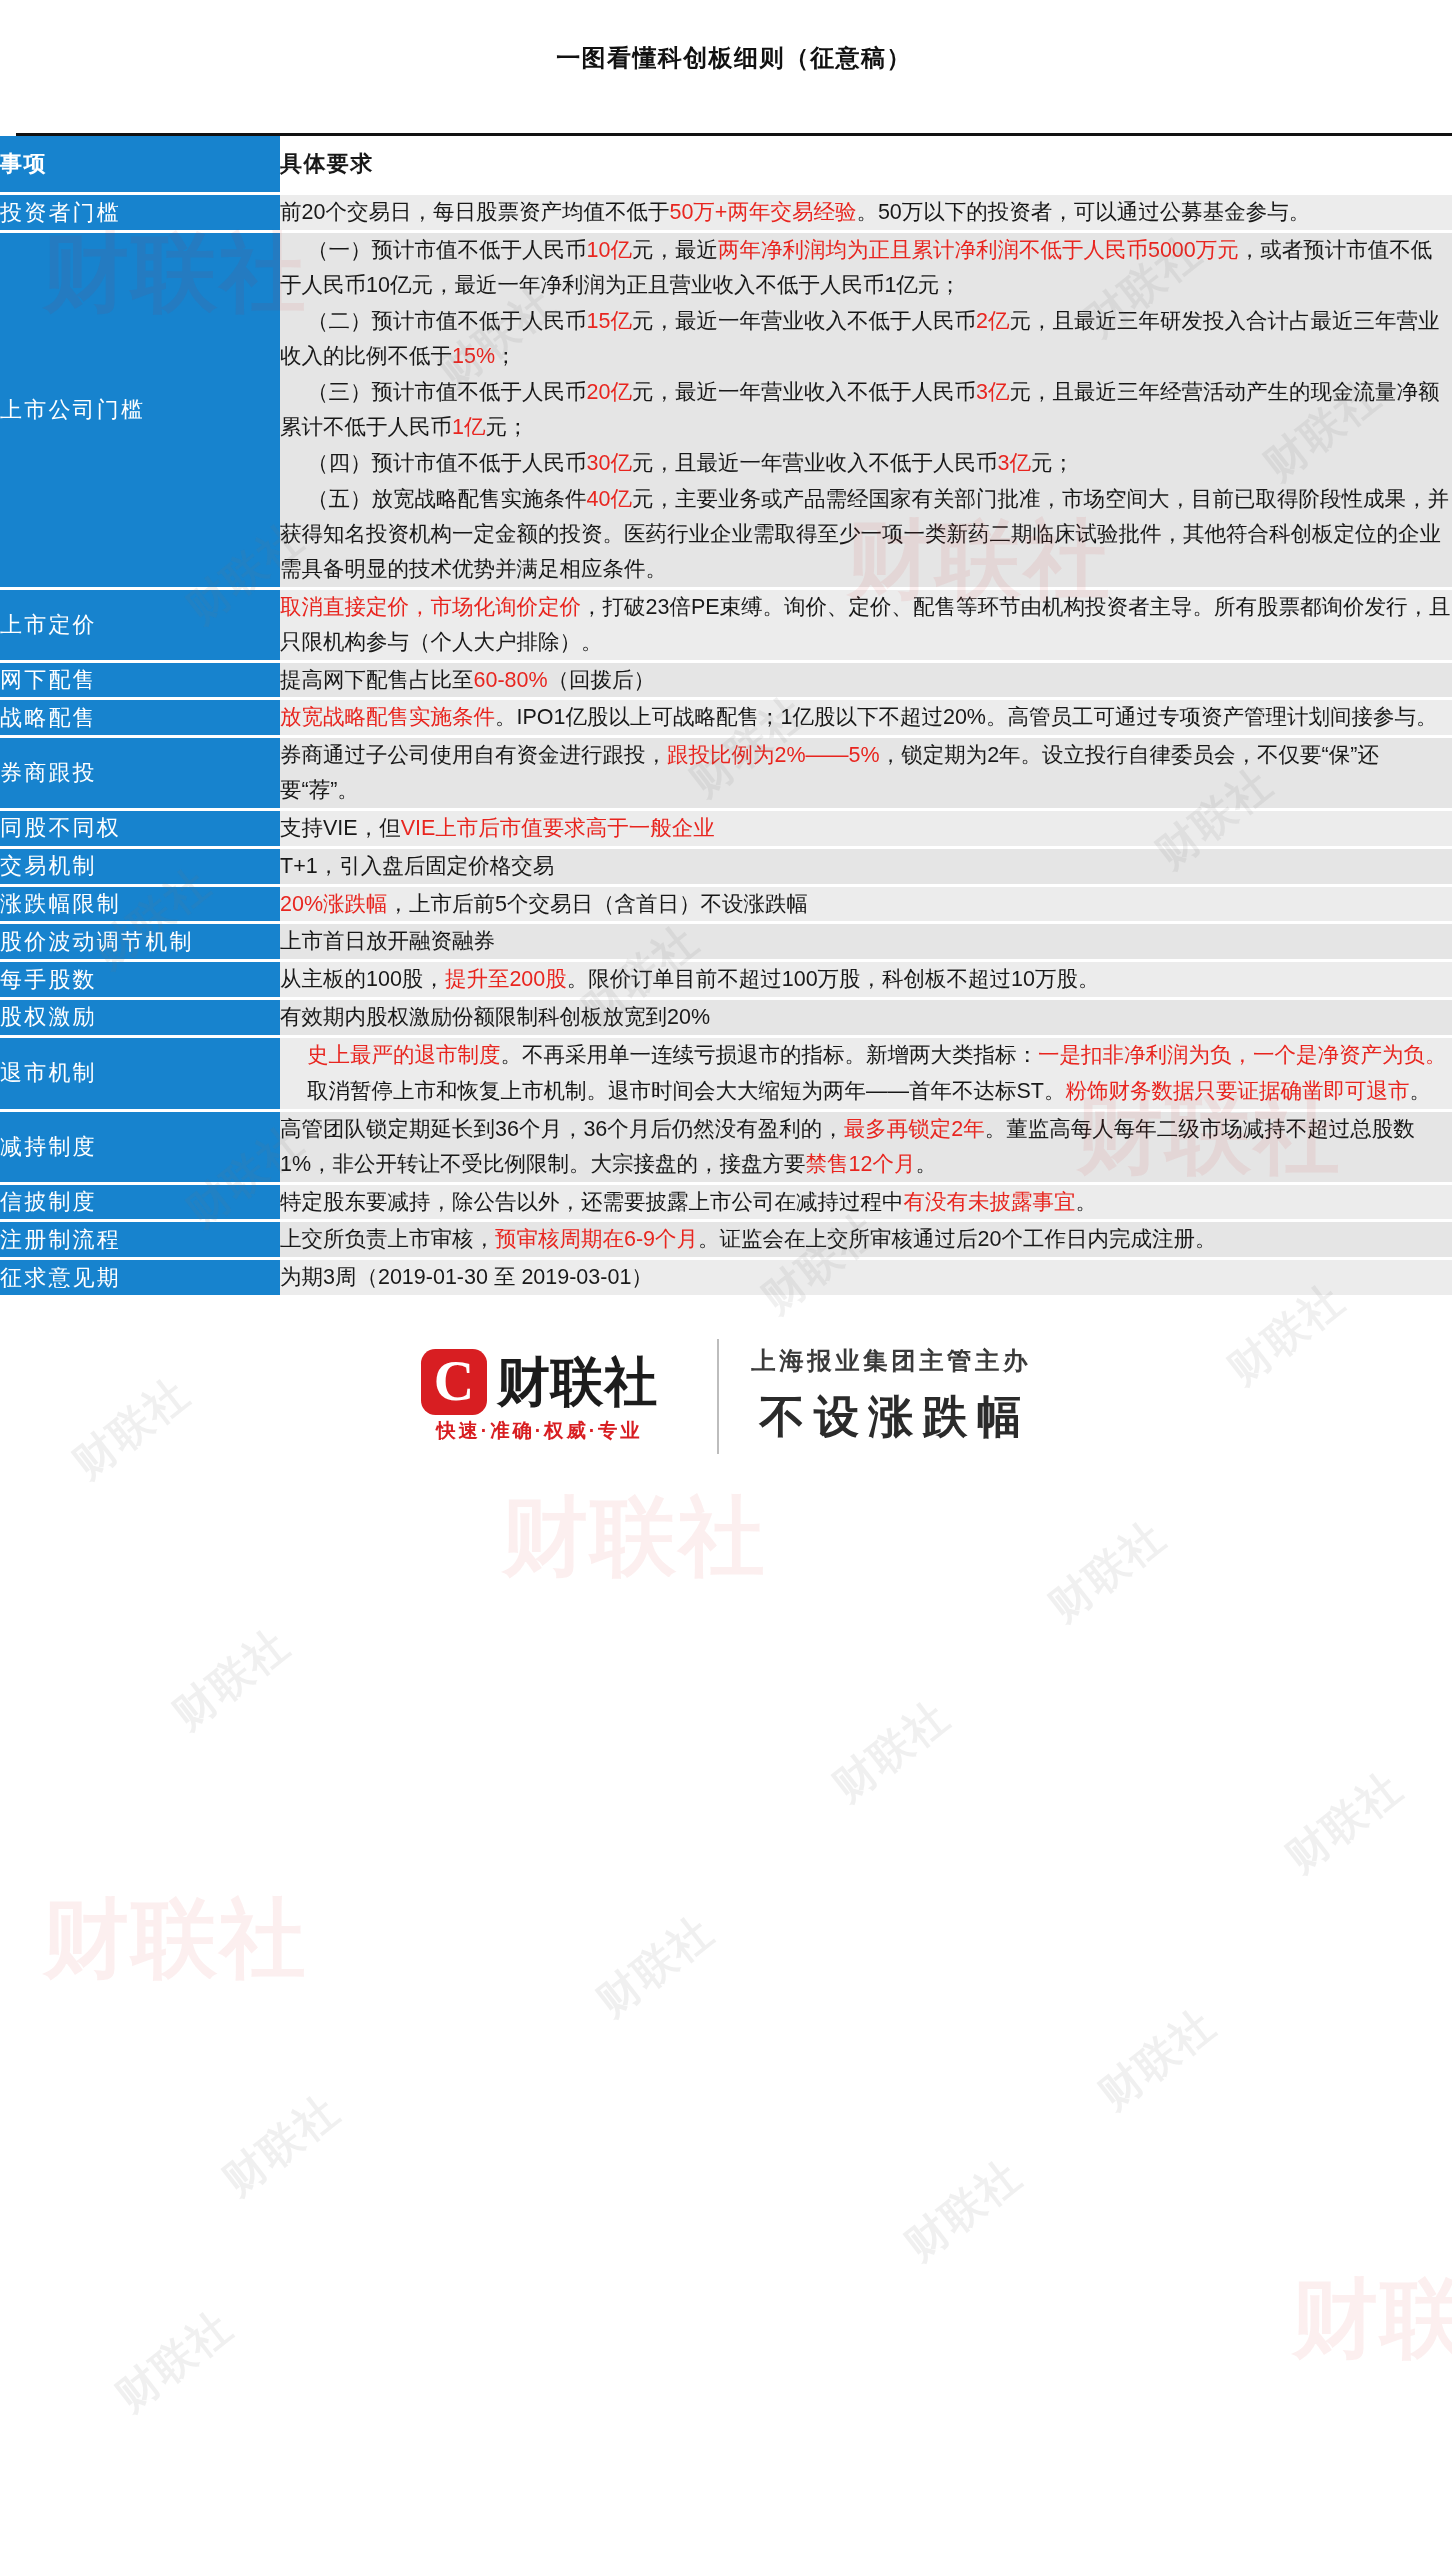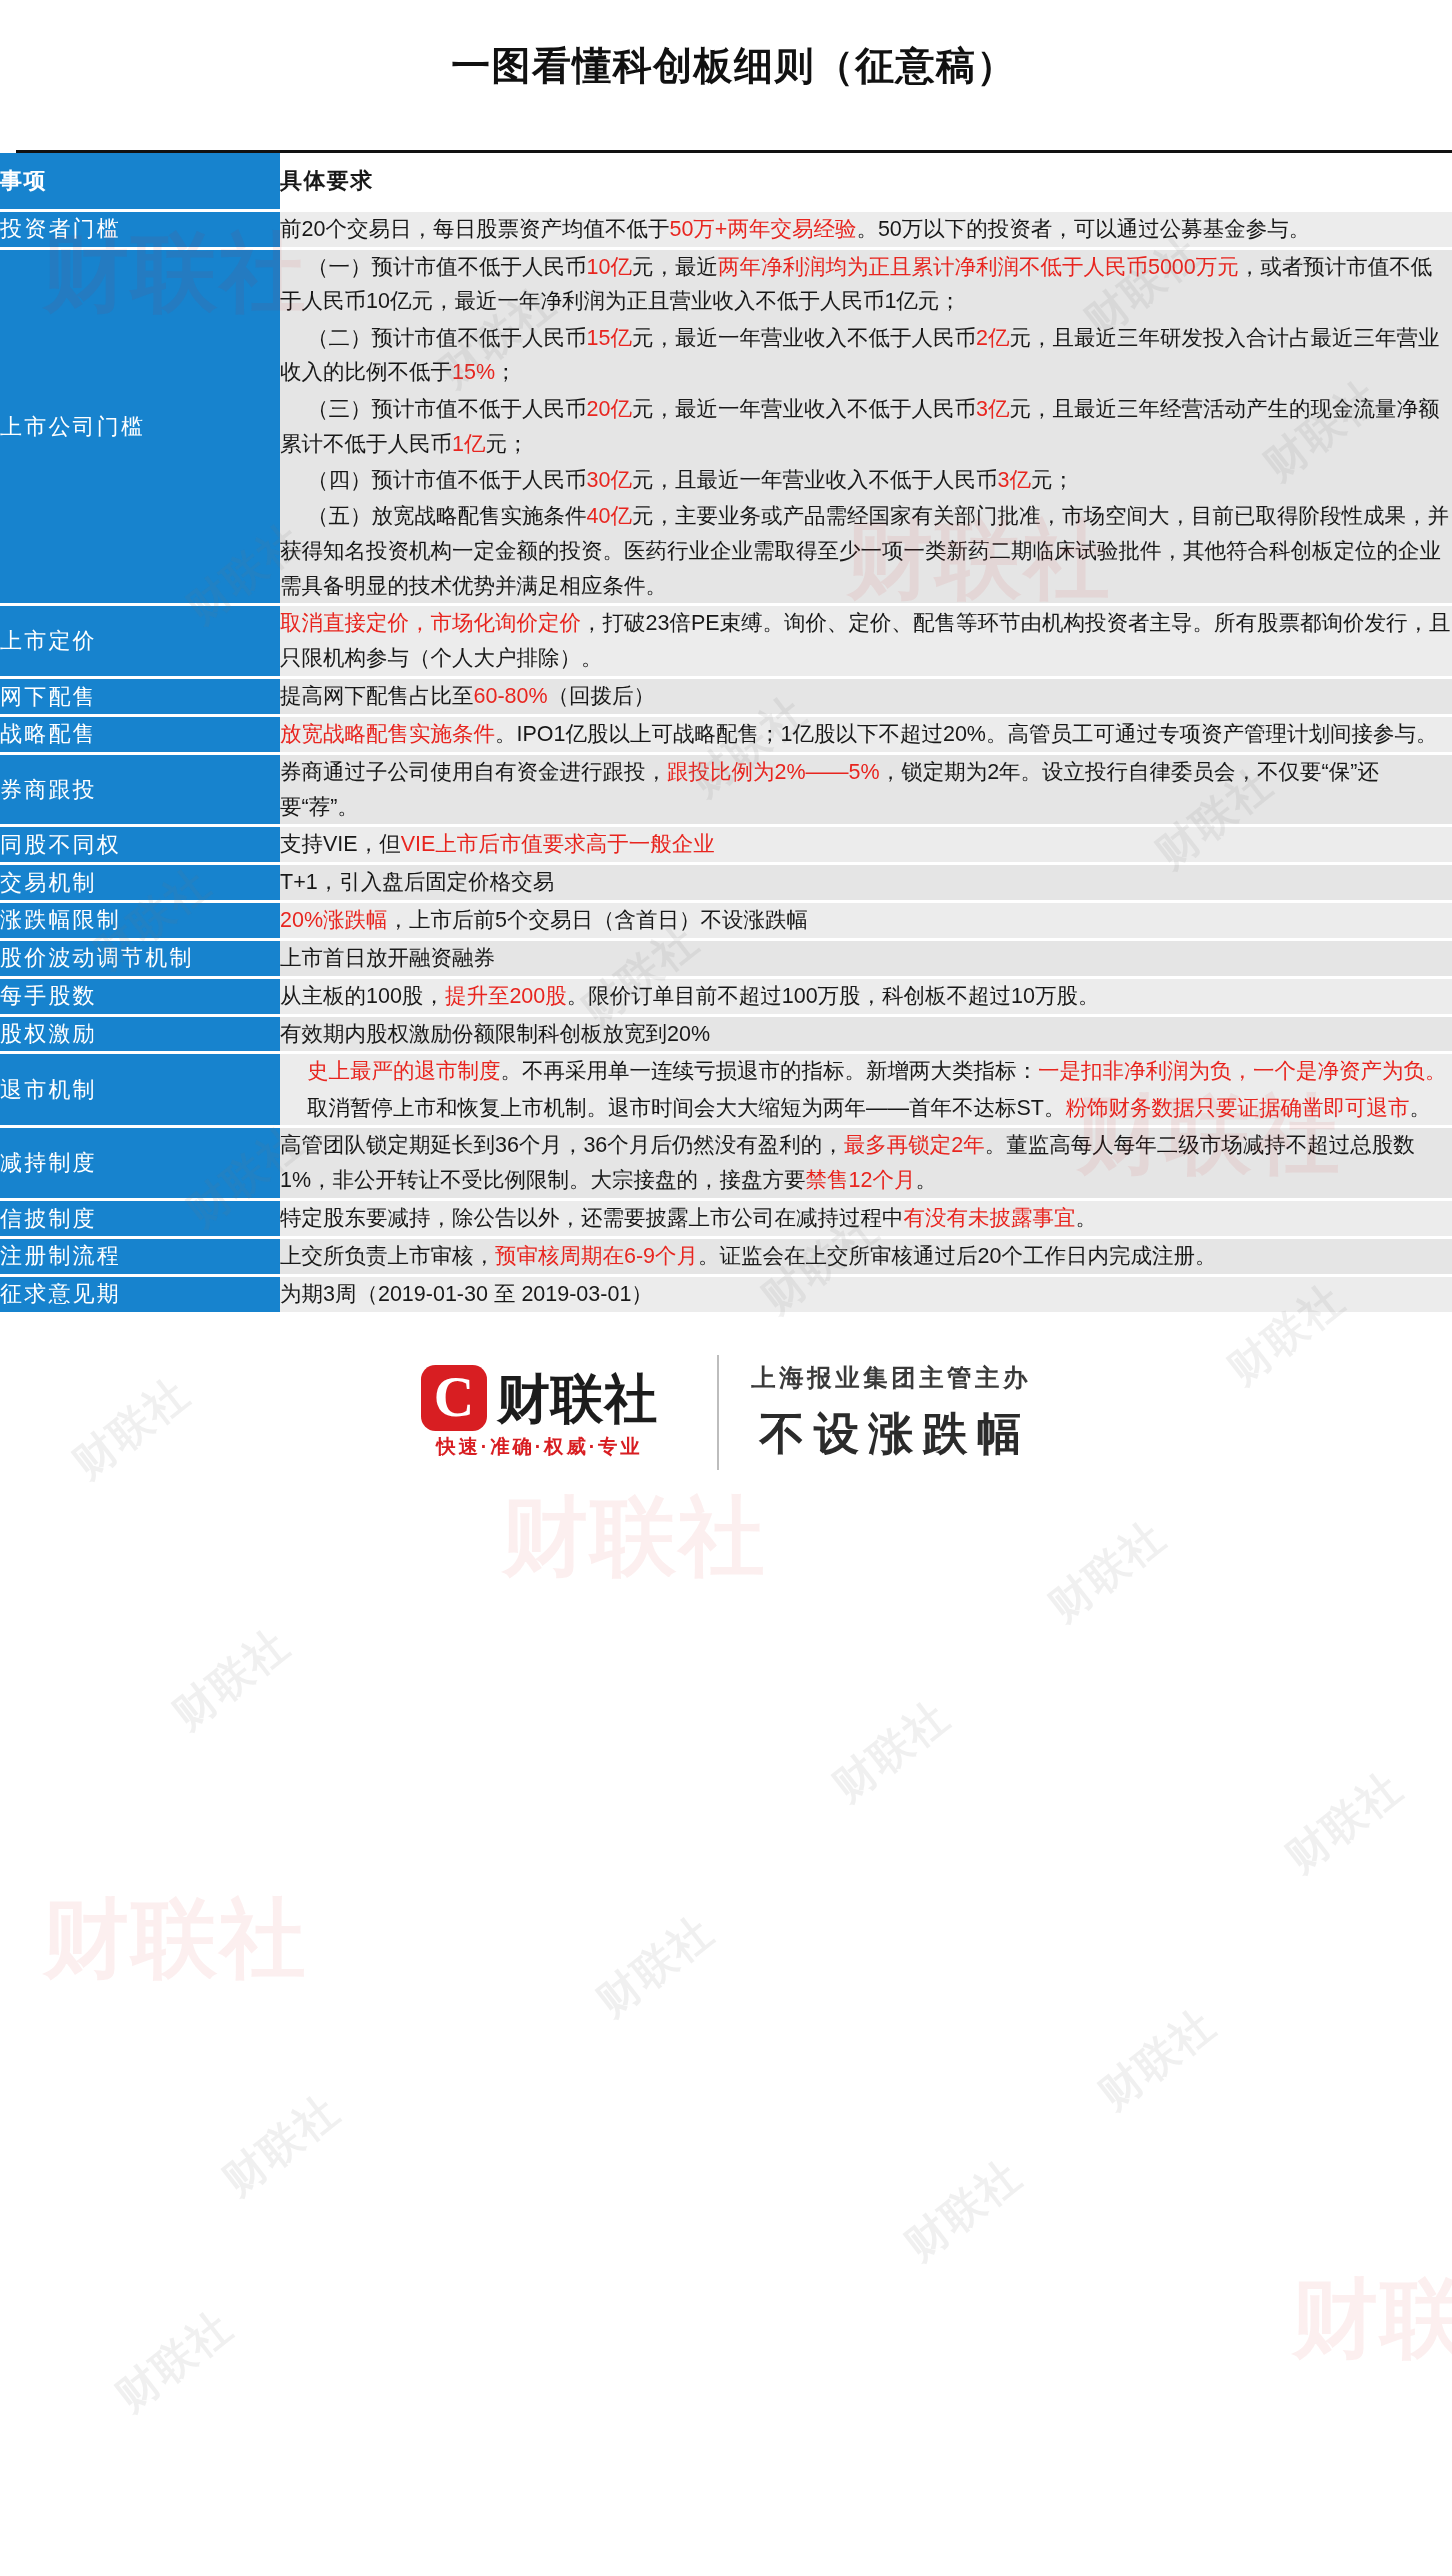--- a/index.html
+++ b/index.html
@@ -12,21 +12,21 @@
     height: 2576px;
     font-family: "Liberation Sans", "DejaVu Sans", sans-serif;
     color: #1a1a1a;
     position: relative;
     overflow: hidden;
   }
 
   
   .page-title {
     text-align: center;
-    font-size: 39px;
+    font-size: 24px;
     font-weight: bold;
     letter-spacing: 1.4px;
     color: #111111;
     padding-top: 45px;
     padding-bottom: 0;
     line-height: 1.1;
     padding-left: 16px;
   }
 
   .title-rule {

